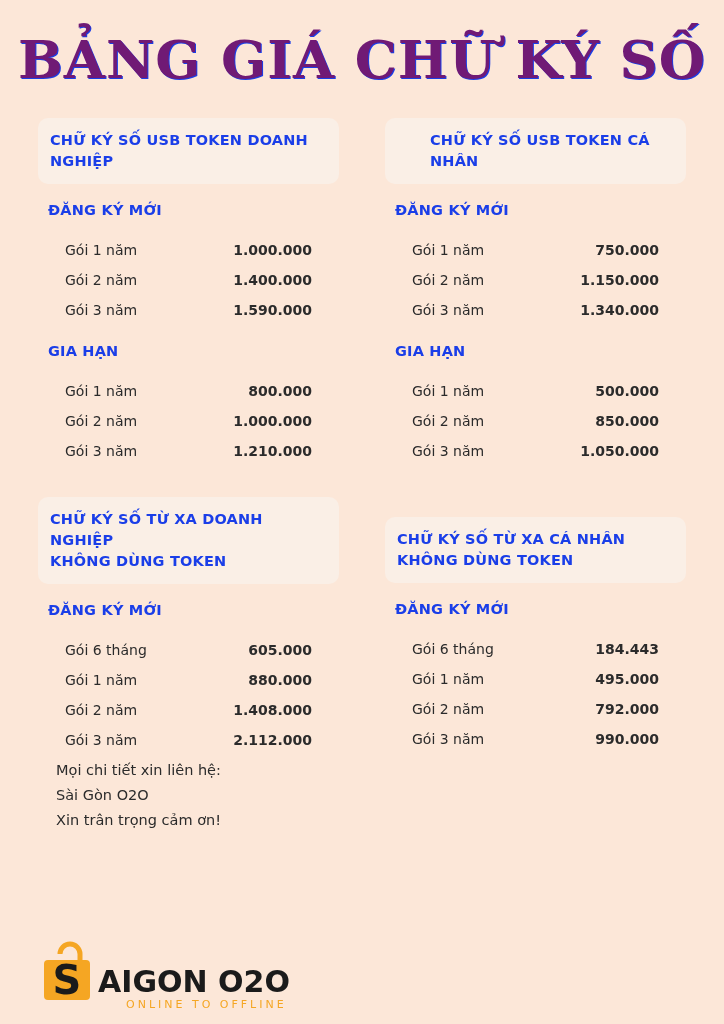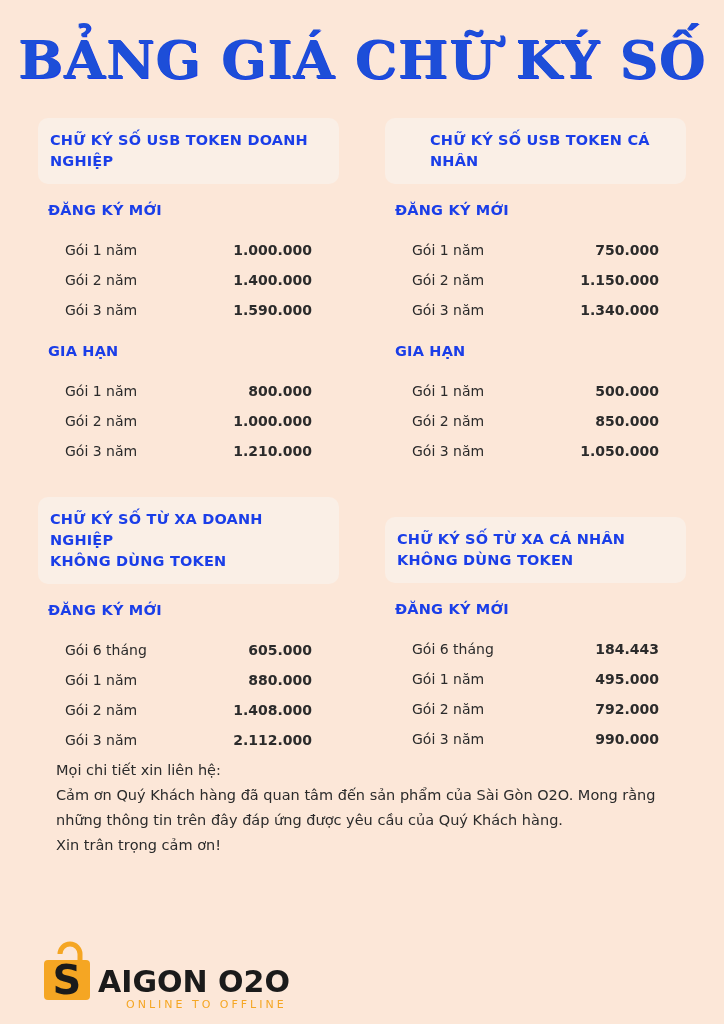--- a/index.html
+++ b/index.html
@@ -11,21 +11,21 @@
     overflow: hidden;
   }
   .page {
     position: relative;
     width: 724px;
     height: 1024px;
     background: #fce7d8;
   }
   .title {
     text-align: center;
-    color: #1d4ed8;
+    color: #701a75;
     font-family: "DejaVu Serif", "Liberation Serif", serif;
     font-weight: bold;
     font-size: 53px;
     letter-spacing: 1px;
     padding-top: 30px;
     line-height: 1.1;
     text-shadow: 1px 1px 0 #1a3ee8;
   }
   .columns {
     display: flex;
@@ -216,21 +216,21 @@
         <div class="row">
           <span class="label">Gói 3 năm</span>
           <span class="price">990.000</span>
         </div>
       </div>
     </div>
   </div>
 
   <div class="footer">
     <div class="line">Mọi chi tiết xin liên hệ:</div>
-    <div class="line wrap-line">Cảm ơn Quý Khách hàng đã quan tâm đến sản phẩm của Sài Gòn O2O. Mong rằng những thông tin trên đây đáp ứng được yêu cầu của Quý Khách hàng.</div>
+    <div class="line">Sài Gòn O2O</div>
     <div class="line">Xin trân trọng cảm ơn!</div>
   </div>
 
   <div class="logo">
     <svg width="260" height="74" viewBox="0 0 260 74" xmlns="http://www.w3.org/2000/svg">
       <g>
         <path d="M24 16 a10 10 0 0 1 20 0 v6" fill="none" stroke="#f5a623" stroke-width="5"></path>
         <rect x="8" y="22" width="46" height="40" rx="4" fill="#f5a623"></rect>
         <text x="31" y="56" font-family="DejaVu Sans, sans-serif" font-size="40" font-weight="bold" fill="#1b1b1b" text-anchor="middle">S</text>
       </g>

